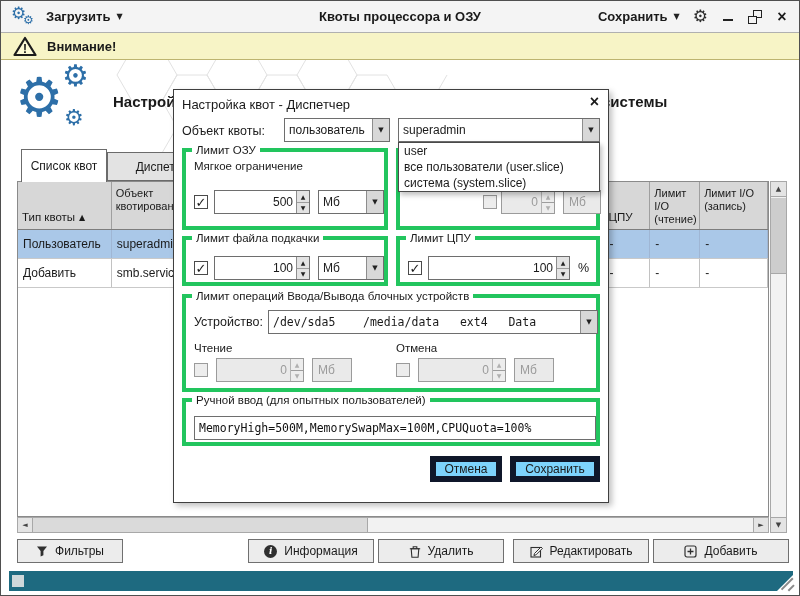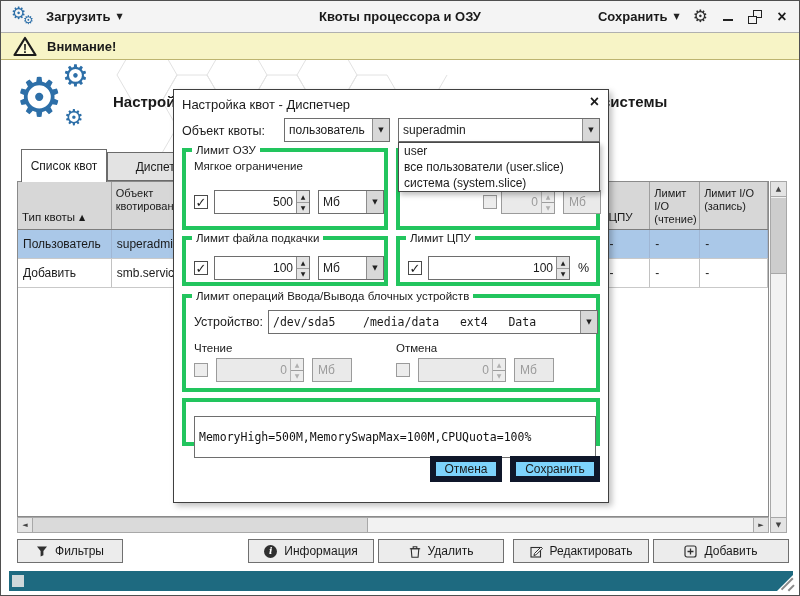--- a/index.html
+++ b/index.html
@@ -111,21 +111,21 @@
   .spin.dis{border-color:#9b9b9b}
   .spin.dis .num{background:#eaeaea;color:#9b9b9b}
   .spin.dis .btns{border-left-color:#b5b5b5}
   .spin.dis .btns span{background:#ededed;color:#b0b0b0}
   .cb{position:absolute;width:14px;height:14px;border:1px solid #4a4a4a;background:#fff;display:flex;align-items:center;
       justify-content:center;font-size:13px;line-height:1;font-family:"DejaVu Sans",sans-serif}
   .cb.dis{border-color:#9b9b9b;background:#ededed}
   .unit{position:absolute;height:24px;border:1px solid #6e6e6e;background:#fff;display:flex;align-items:center;padding-left:5px;font-size:12px}
   .unit.dis{background:#eaeaea;border-color:#9b9b9b;color:#9b9b9b}
   .tinput{position:absolute;height:24px;border:1px solid #6e6e6e;font-family:"DejaVu Sans Mono",monospace;font-size:11.5px;
-          padding:20px 4px;color:#111;background:#fff}
+          padding:11px 4px;color:#111;background:#fff}
   .ddlist{position:absolute;left:224px;top:52px;width:202px;background:#fff;border:1px solid #4a4a4a;z-index:30;
           box-shadow:2px 3px 5px rgba(0,0,0,.25)}
   .dditem{height:16px;line-height:16px;font-size:12px;padding-left:5px;white-space:nowrap;overflow:hidden}
   .dbtn{position:absolute;top:366px;height:26px;border:6px solid #0f172a;background:#7dd3fc;display:flex;
         align-items:center;justify-content:center;font-size:12px}
 </style>
 </head>
 <body>
 
 <div class="window">
@@ -383,20 +383,21 @@
             <span>▲</span>
             <span>▼</span>
           </span>
       </div>
       <div class="unit dis" style="left:328px;top:60px;width:40px">
           <span>Мб</span>
         </div>
     </div>
 
     <div class="fs" style="left:8px;top:308px;width:418px;height:48px">
+      <span class="legend">Ручной ввод (для опытных пользователей)</span>
       <input class="tinput" style="left: 8px; top: 14px; width: 402px;" value="MemoryHigh=500M,MemorySwapMax=100M,CPUQuota=100%">
     </div>
 
     <div class="dbtn" style="left:256px;width:72px">Отмена</div>
     <div class="dbtn" style="left:336px;width:90px">Сохранить</div>
 
     <div class="ddlist">
       <div class="dditem">user</div>
       <div class="dditem">все пользователи (user.slice)</div>
       <div class="dditem">система (system.slice)</div>

